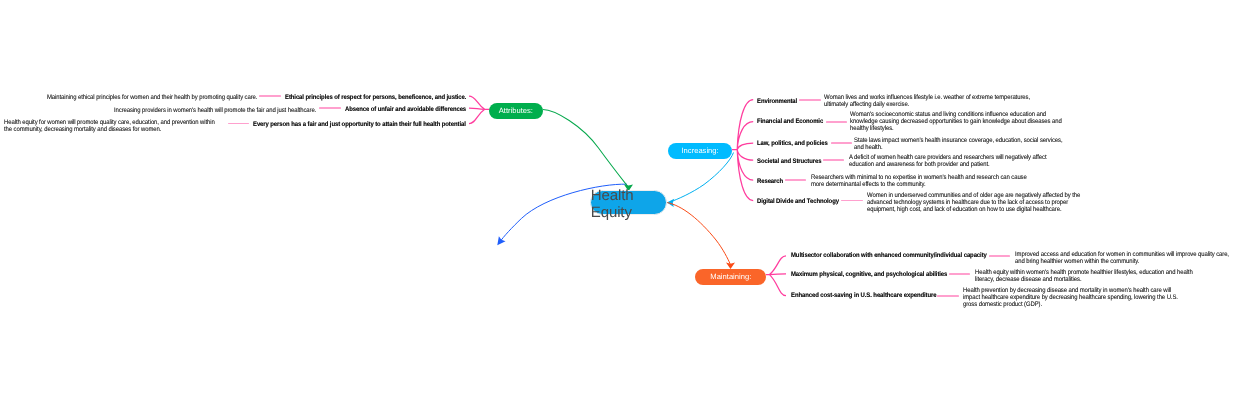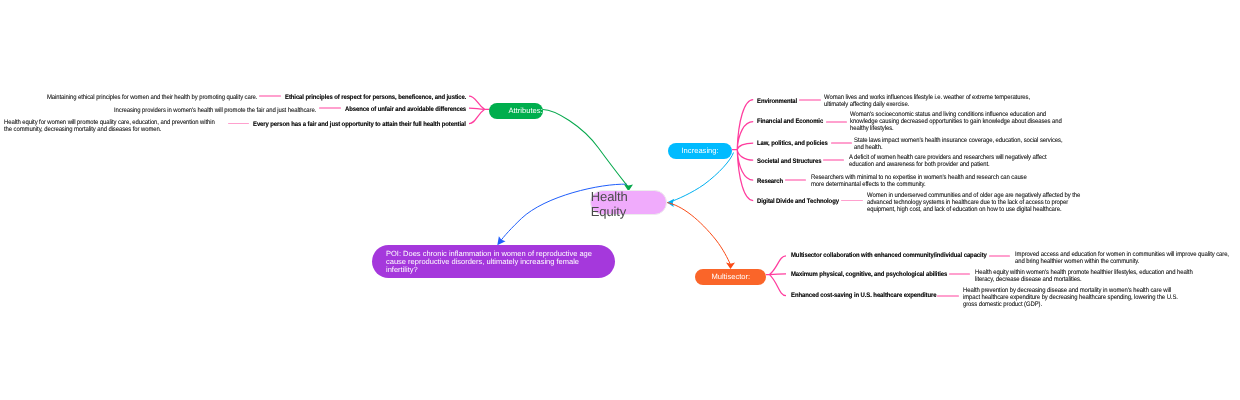--- a/index.html
+++ b/index.html
@@ -7,23 +7,23 @@
 body{width:1240px;height:400px;position:relative;overflow:hidden;
   font-family:"Liberation Sans",sans-serif;
   -webkit-font-smoothing:antialiased;text-rendering:geometricPrecision;}
 #stage{position:absolute;left:0;top:0;width:1240px;height:400px;background:#fff;}
 #links{position:absolute;left:0;top:0;width:1240px;height:400px;}
 
 .pill{position:absolute;display:flex;align-items:center;justify-content:center;
   border-radius:999px;color:#ffffff;white-space:nowrap;box-sizing:border-box;
   font-size:7.6px;letter-spacing:0px;}
 
-#center-node{position:absolute;background:#f0abfc;border:1px solid #ededed;
+#center-node{position:absolute;background:#0ea5e9;border:1px solid #ededed;
   border-radius:13px;display:flex;align-items:center;justify-content:center;
-  color:#4a4a4a;font-size:13px;letter-spacing:-0.12px;box-sizing:border-box;padding-top:3px;}
+  color:#4a4a4a;font-size:15px;letter-spacing:-0.12px;box-sizing:border-box;padding-top:3px;}
 
 #poi-node{position:absolute;border-radius:999px;color:#ffffff;
   box-sizing:border-box;}
 #poi-node .pl{position:absolute;left:14.4px;font-size:7.5px;letter-spacing:0px;white-space:nowrap;}
 
 .lbl{position:absolute;font-size:6.6px;letter-spacing:-0.1px;font-weight:bold;color:#121212;text-shadow:0 0 0.3px rgba(20,20,20,0.5);
   white-space:nowrap;line-height:6.7px;transform:scaleX(0.9023);transform-origin:0 0;}
 .dsc{position:absolute;font-size:6.6px;letter-spacing:-0.1px;color:#2e2e2e;text-shadow:0 0 0.35px rgba(40,40,40,0.55);
   white-space:nowrap;line-height:6.7px;transform:scaleX(0.9023);transform-origin:0 0;}
 .dash{position:absolute;height:1.7px;border-radius:0.85px;}
@@ -41,33 +41,28 @@
 <path d="M 542.8 109.5 C 555 109.6 582.5 126.0 598.5 148.0 C 612 166.5 623.5 181 627.8 186.5" fill="none" stroke="#06a84c" stroke-width="1.05"></path>
 <path d="M 628.50 191.30 L 633.00 184.40 L 628.50 185.40 L 624.00 184.40 Z" fill="#06a84c"></path>
 <path d="M 733.5 152.5 C 731 160 719 173.5 704.0 184.5 C 692 193 677 199.5 670.5 201.8" fill="none" stroke="#00b0f0" stroke-width="1.0"></path>
 <path d="M 666.90 202.50 L 673.76 207.09 L 672.80 202.83 L 674.24 198.71 Z" fill="#00b0f0"></path>
 <path d="M 667.2 202.6 C 682 205.4 700 220 716.0 240.0 C 723 249 728 259 730.2 264.0" fill="none" stroke="#fa4b16" stroke-width="1.0"></path>
 <path d="M 730.50 268.90 L 735.00 262.60 L 730.50 263.70 L 726.00 262.60 Z" fill="#fa4b16"></path>
 </svg>
 <div id="center-node" style="left:589.8px;top:189.8px;width:77.0px;height:25.5px;">
       <span>Health Equity</span>
     </div>
-<div class="pill" style="left:489.1px;top:102.75px;width:53.6px;height:16.25px;background:#00ae4d;justify-content:flex-end;">
+<div class="pill" style="left:489.1px;top:102.75px;width:53.6px;height:16.25px;background:#00ae4d;">
       <span>Attributes:</span>
     </div>
 <div class="pill" style="left:668.4px;top:142.9px;width:63.4px;height:16.1px;background:#00bbff;">
       <span>Increasing:</span>
     </div>
 <div class="pill" style="left:695.1px;top:268.7px;width:71.4px;height:16.3px;background:#fa6529;">
-      <span>Multisector:</span>
-    </div>
-<div id="poi-node" style="left:371.6px;top:244.5px;width:243.4px;height:33.6px;background:#a538dc;">
-      <span class="pl" style="top:4.6px">POI: Does chronic inflammation in women of reproductive age</span>
-      <span class="pl" style="top:12.65px">cause reproductive disorders, ultimately increasing female</span>
-      <span class="pl" style="top:20.7px">infertility?</span>
+      <span>Maintaining:</span>
     </div>
 <div class="lbl" style="left:284.87px;top:95.3px;">Ethical principles of respect for persons, beneficence, and justice.</div>
 <div class="dsc" style="left:46.94px;top:95.3px;">
       <div>Maintaining ethical principles for women and their health by promoting quality care.</div>
     </div>
 <div class="dash" style="left:259.27px;top:95.15px;width:21.3px;background:#ffa0ce;"></div>
 <div class="lbl" style="left:345.09px;top:107.4px;">Absence of unfair and avoidable differences</div>
 <div class="dsc" style="left:114.43px;top:107.5px;">
       <div>Increasing providers in women's health will promote the fair and just healthcare.</div>
     </div>

